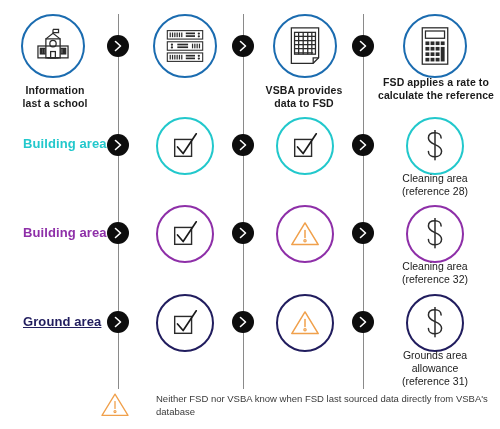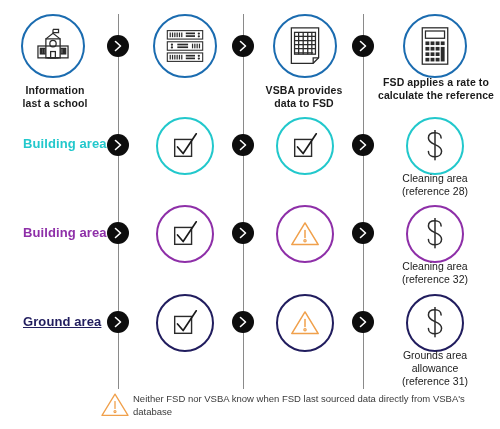--- a/index.html
+++ b/index.html
@@ -50,21 +50,21 @@
 
   
   .rescap{
     position:absolute;text-align:center;font-size:10.5px;line-height:13px;
     color:#1b1b1b;width:120px;
   }
 
   
   .foot{
     position:absolute;left:100px;top:392px;width:392px;
-    display:flex;align-items:center;gap:3px;
+    display:flex;align-items:center;gap:26px;
   }
   .foot .txt{font-size:9.5px;color:#3a3a3a;line-height:13px;}
 </style>
 </head>
 <body>
 
 <div class="stage">
 
   <div class="divider" style="left:118px;"></div>
   <div class="divider" style="left:243px;"></div>

